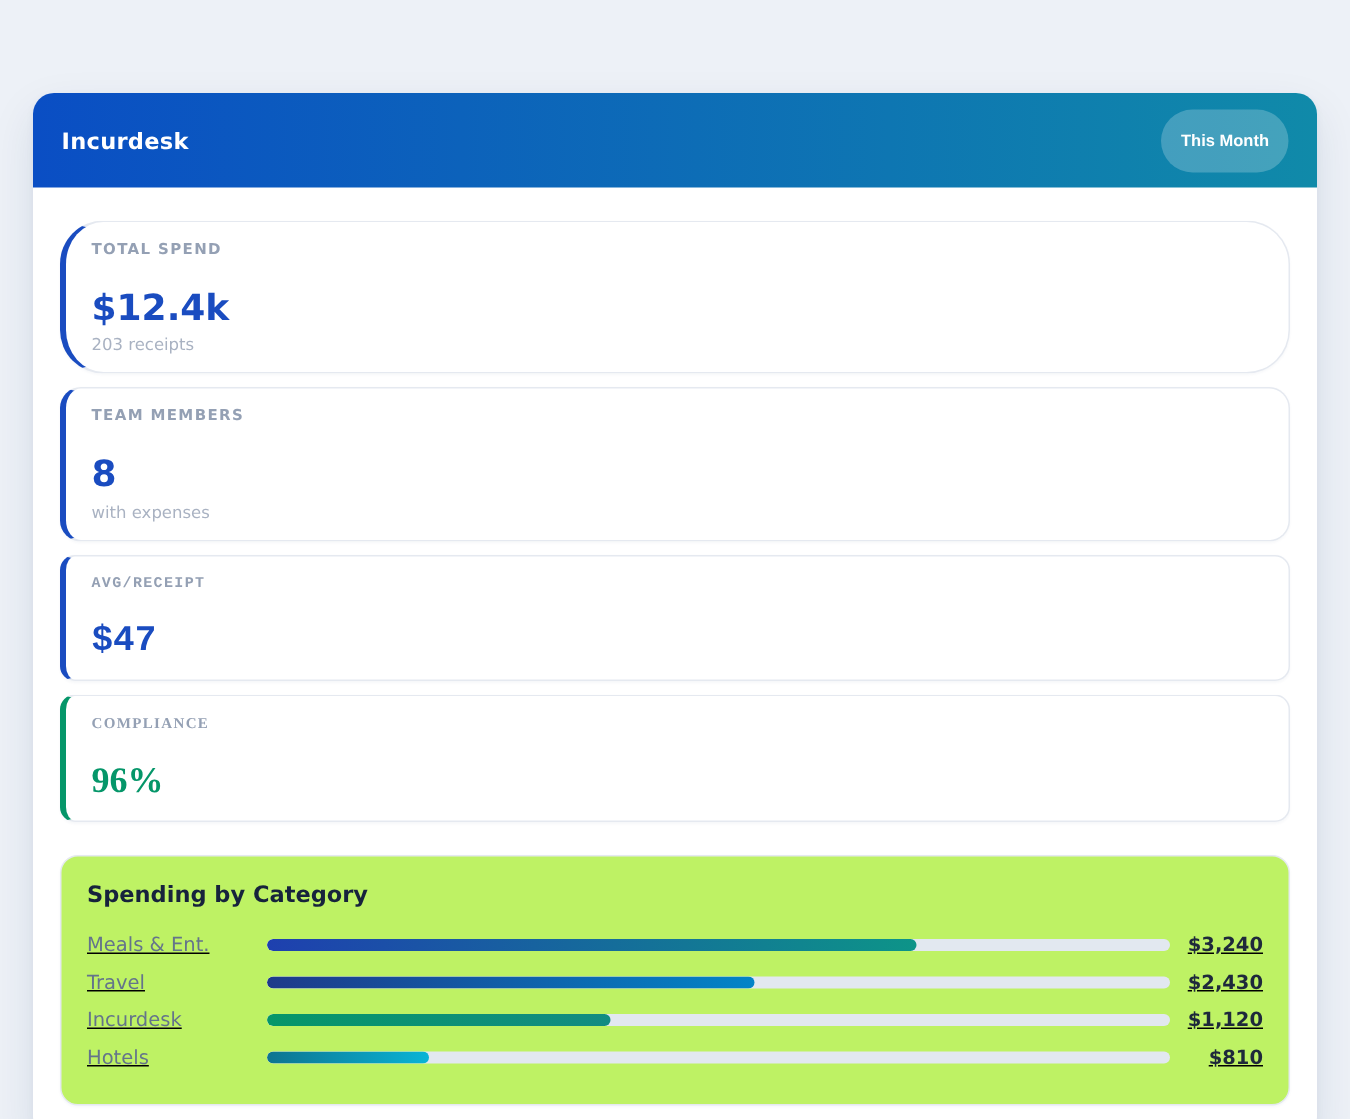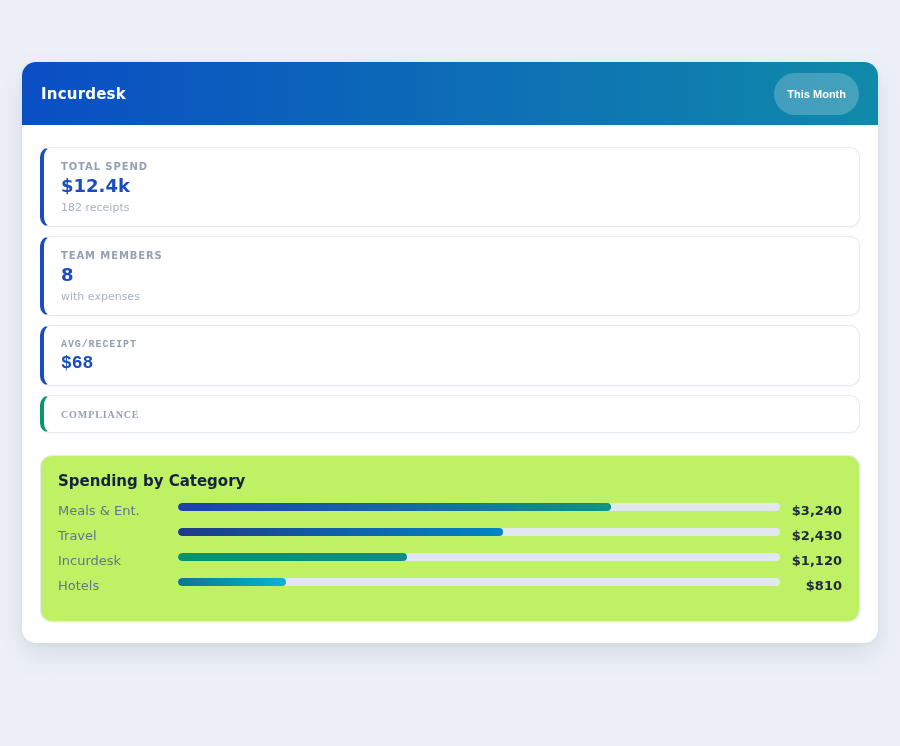--- a/index.html
+++ b/index.html
@@ -52,23 +52,23 @@
     box-shadow: 0 1px 2px rgba(20,45,90,0.04);
   }
   .stat-label {
     font-size: 10px;
     font-weight: bold;
     letter-spacing: 0.9px;
     color: #94a0b4;
     text-transform: uppercase;
   }
   .stat-value {
-    font-size: 18px;
+    font-size: 24px;
     font-weight: bold;
-    margin-top: 4px;
+    margin-top: 20px;
     line-height: 1.1;
   }
   .stat-sub {
     font-size: 11px;
     color: #a9b2c2;
     margin-top: 5px;
   }
   .stat-sub:empty { display: none; }
   .chart-card {
     margin-top: 22px;
@@ -79,22 +79,23 @@
     box-shadow: 0 1px 2px rgba(20,45,90,0.04);
   }
   .chart-title {
     font-size: 15px;
     font-weight: bold;
     color: #17233c;
     margin-bottom: 13px;
   }
   .chart-row {
     display: flex;
-    align-items: flex-start;
+    align-items: center;
     height: 25px;
+    text-decoration: underline;
   }
   .row-label {
     width: 120px;
     flex: 0 0 120px;
     font-size: 13px;
     color: #64748b;
   }
   .bar-track {
     flex: 1;
     height: 8px;
@@ -119,40 +120,41 @@
 
 <div class="panel">
 
   <div class="app-header" style="background: linear-gradient(90deg, rgb(10, 78, 196), rgb(16, 138, 169));">
     <div class="app-title">Incurdesk</div>
     <button class="badge">This Month</button>
   </div>
 
   <div class="content">
 
-    <div class="stat-card" style="border-left-color: rgb(26, 76, 192);">
+    <div class="stat-card" style="border-left-color: rgb(26, 76, 192); border-radius: 29px;">
       <div class="stat-label">TOTAL SPEND</div>
       <div class="stat-value" style="color: rgb(26, 76, 192);">$12.4k</div>
-      <div class="stat-sub">182 receipts</div>
+      <div class="stat-sub">203 receipts</div>
     </div>
 
-    <div class="stat-card" style="border-left-color: rgb(26, 76, 192);">
+    <div class="stat-card" style="border-left-color: rgb(26, 76, 192); border-radius: 14px;">
       <div class="stat-label">TEAM MEMBERS</div>
       <div class="stat-value" style="color: rgb(26, 76, 192);">8</div>
       <div class="stat-sub">with expenses</div>
     </div>
 
     <div class="stat-card" style="border-left-color: rgb(26, 76, 192); font-family: Liberation Mono, monospace;">
       <div class="stat-label">AVG/RECEIPT</div>
-      <div class="stat-value" style="color: rgb(26, 76, 192);">$68</div>
+      <div class="stat-value" style="color: rgb(26, 76, 192);">$47</div>
 
     </div>
 
     <div class="stat-card" style="border-left-color: rgb(5, 150, 105); font-family: Liberation Serif, serif;">
       <div class="stat-label">COMPLIANCE</div>
+      <div class="stat-value" style="color: rgb(5, 150, 105);">96%</div>
 
     </div>
 
     <div class="chart-card">
       <div class="chart-title">Spending by Category</div>
 
       <div class="chart-row">
         <div class="row-label">Meals &amp; Ent.</div>
         <div class="bar-track" style="background: rgb(226, 232, 240);">
             <div class="bar-fill" style="width: 72%; background: linear-gradient(90deg, rgb(30, 64, 175), rgb(13, 148, 136));"></div>

